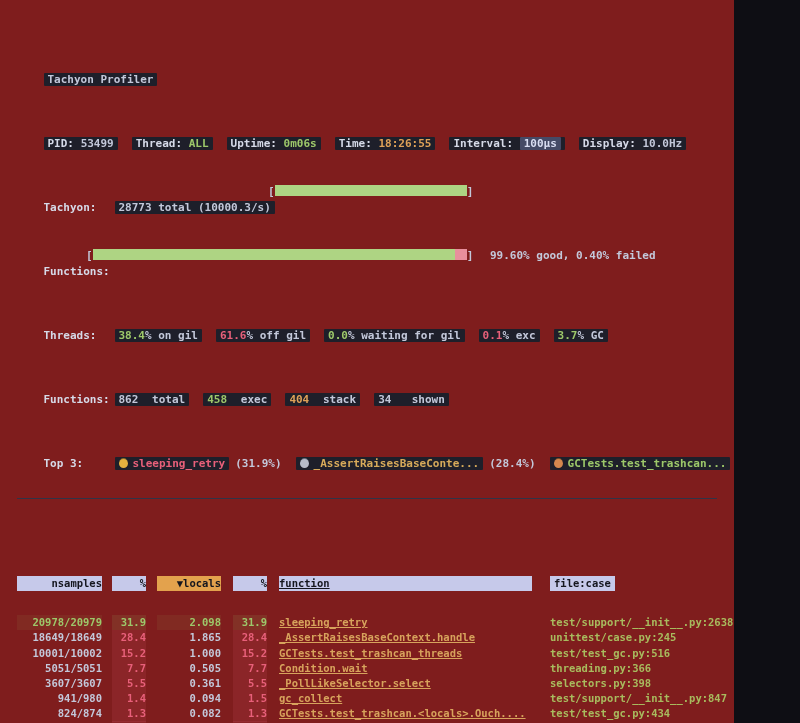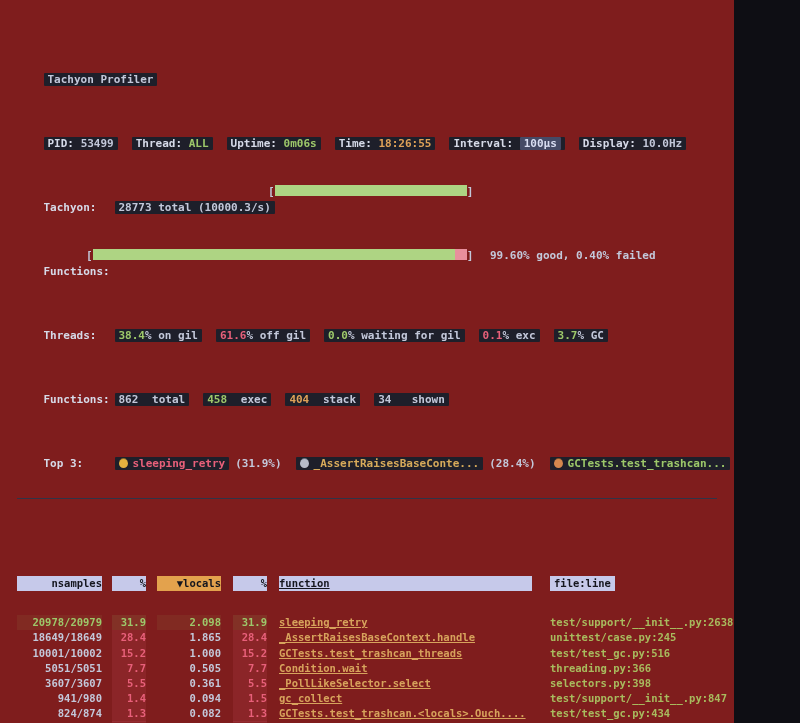--- a/index.html
+++ b/index.html
@@ -98,21 +98,21 @@
   <div class="rule"></div>
 
   
   <div>
     <div class="trow">
       <span class="c-ns hcell">nsamples</span>
       <span class="c-p1 hcell">%</span>
       <span class="c-tt hcell sorted">▼locals</span>
       <span class="c-p2 hcell">%</span>
       <span class="c-fn hcell">function</span>
-      <span class="c-fl hcell">file:line</span>
+      <span class="c-fl hcell">file:case</span>
     </div>
     <div><div class="trow r-green"><span class="c-ns v-green">20978/20979</span><span class="c-p1 pct v-green">31.9</span><span class="c-tt v-green">2.098</span><span class="c-p2 pct v-green">31.9</span><span class="c-fn">sleeping_retry</span><span class="c-fl">test/support/__init__.py:2638</span></div><div class="trow"><span class="c-ns v-fg">18649/18649</span><span class="c-p1 pct v-red">28.4</span><span class="c-tt v-fg">1.865</span><span class="c-p2 pct v-red">28.4</span><span class="c-fn">_AssertRaisesBaseContext.handle</span><span class="c-fl">unittest/case.py:245</span></div><div class="trow"><span class="c-ns v-fg">10001/10002</span><span class="c-p1 pct v-red">15.2</span><span class="c-tt v-fg">1.000</span><span class="c-p2 pct v-red">15.2</span><span class="c-fn">GCTests.test_trashcan_threads</span><span class="c-fl">test/test_gc.py:516</span></div><div class="trow"><span class="c-ns v-fg">5051/5051</span><span class="c-p1 pct v-red">7.7</span><span class="c-tt v-fg">0.505</span><span class="c-p2 pct v-red">7.7</span><span class="c-fn">Condition.wait</span><span class="c-fl">threading.py:366</span></div><div class="trow"><span class="c-ns v-fg">3607/3607</span><span class="c-p1 pct v-red">5.5</span><span class="c-tt v-fg">0.361</span><span class="c-p2 pct v-red">5.5</span><span class="c-fn">_PollLikeSelector.select</span><span class="c-fl">selectors.py:398</span></div><div class="trow"><span class="c-ns v-fg">941/980</span><span class="c-p1 pct v-red">1.4</span><span class="c-tt v-fg">0.094</span><span class="c-p2 pct v-red">1.5</span><span class="c-fn">gc_collect</span><span class="c-fl">test/support/__init__.py:847</span></div><div class="trow"><span class="c-ns v-fg">824/874</span><span class="c-p1 pct v-red">1.3</span><span class="c-tt v-fg">0.082</span><span class="c-p2 pct v-red">1.3</span><span class="c-fn">GCTests.test_trashcan.&lt;locals&gt;.Ouch....</span><span class="c-fl">test/test_gc.py:434</span></div><div class="trow"><span class="c-ns v-fg">690/690</span><span class="c-p1 pct v-red">1.0</span><span class="c-tt v-fg">0.069</span><span class="c-p2 pct v-red">1.0</span><span class="c-fn">gc_collect</span><span class="c-fl">test/support/__init__.py:848</span></div></div>
   </div>
 
   
   
 
 </div>
 
 </body></html>

